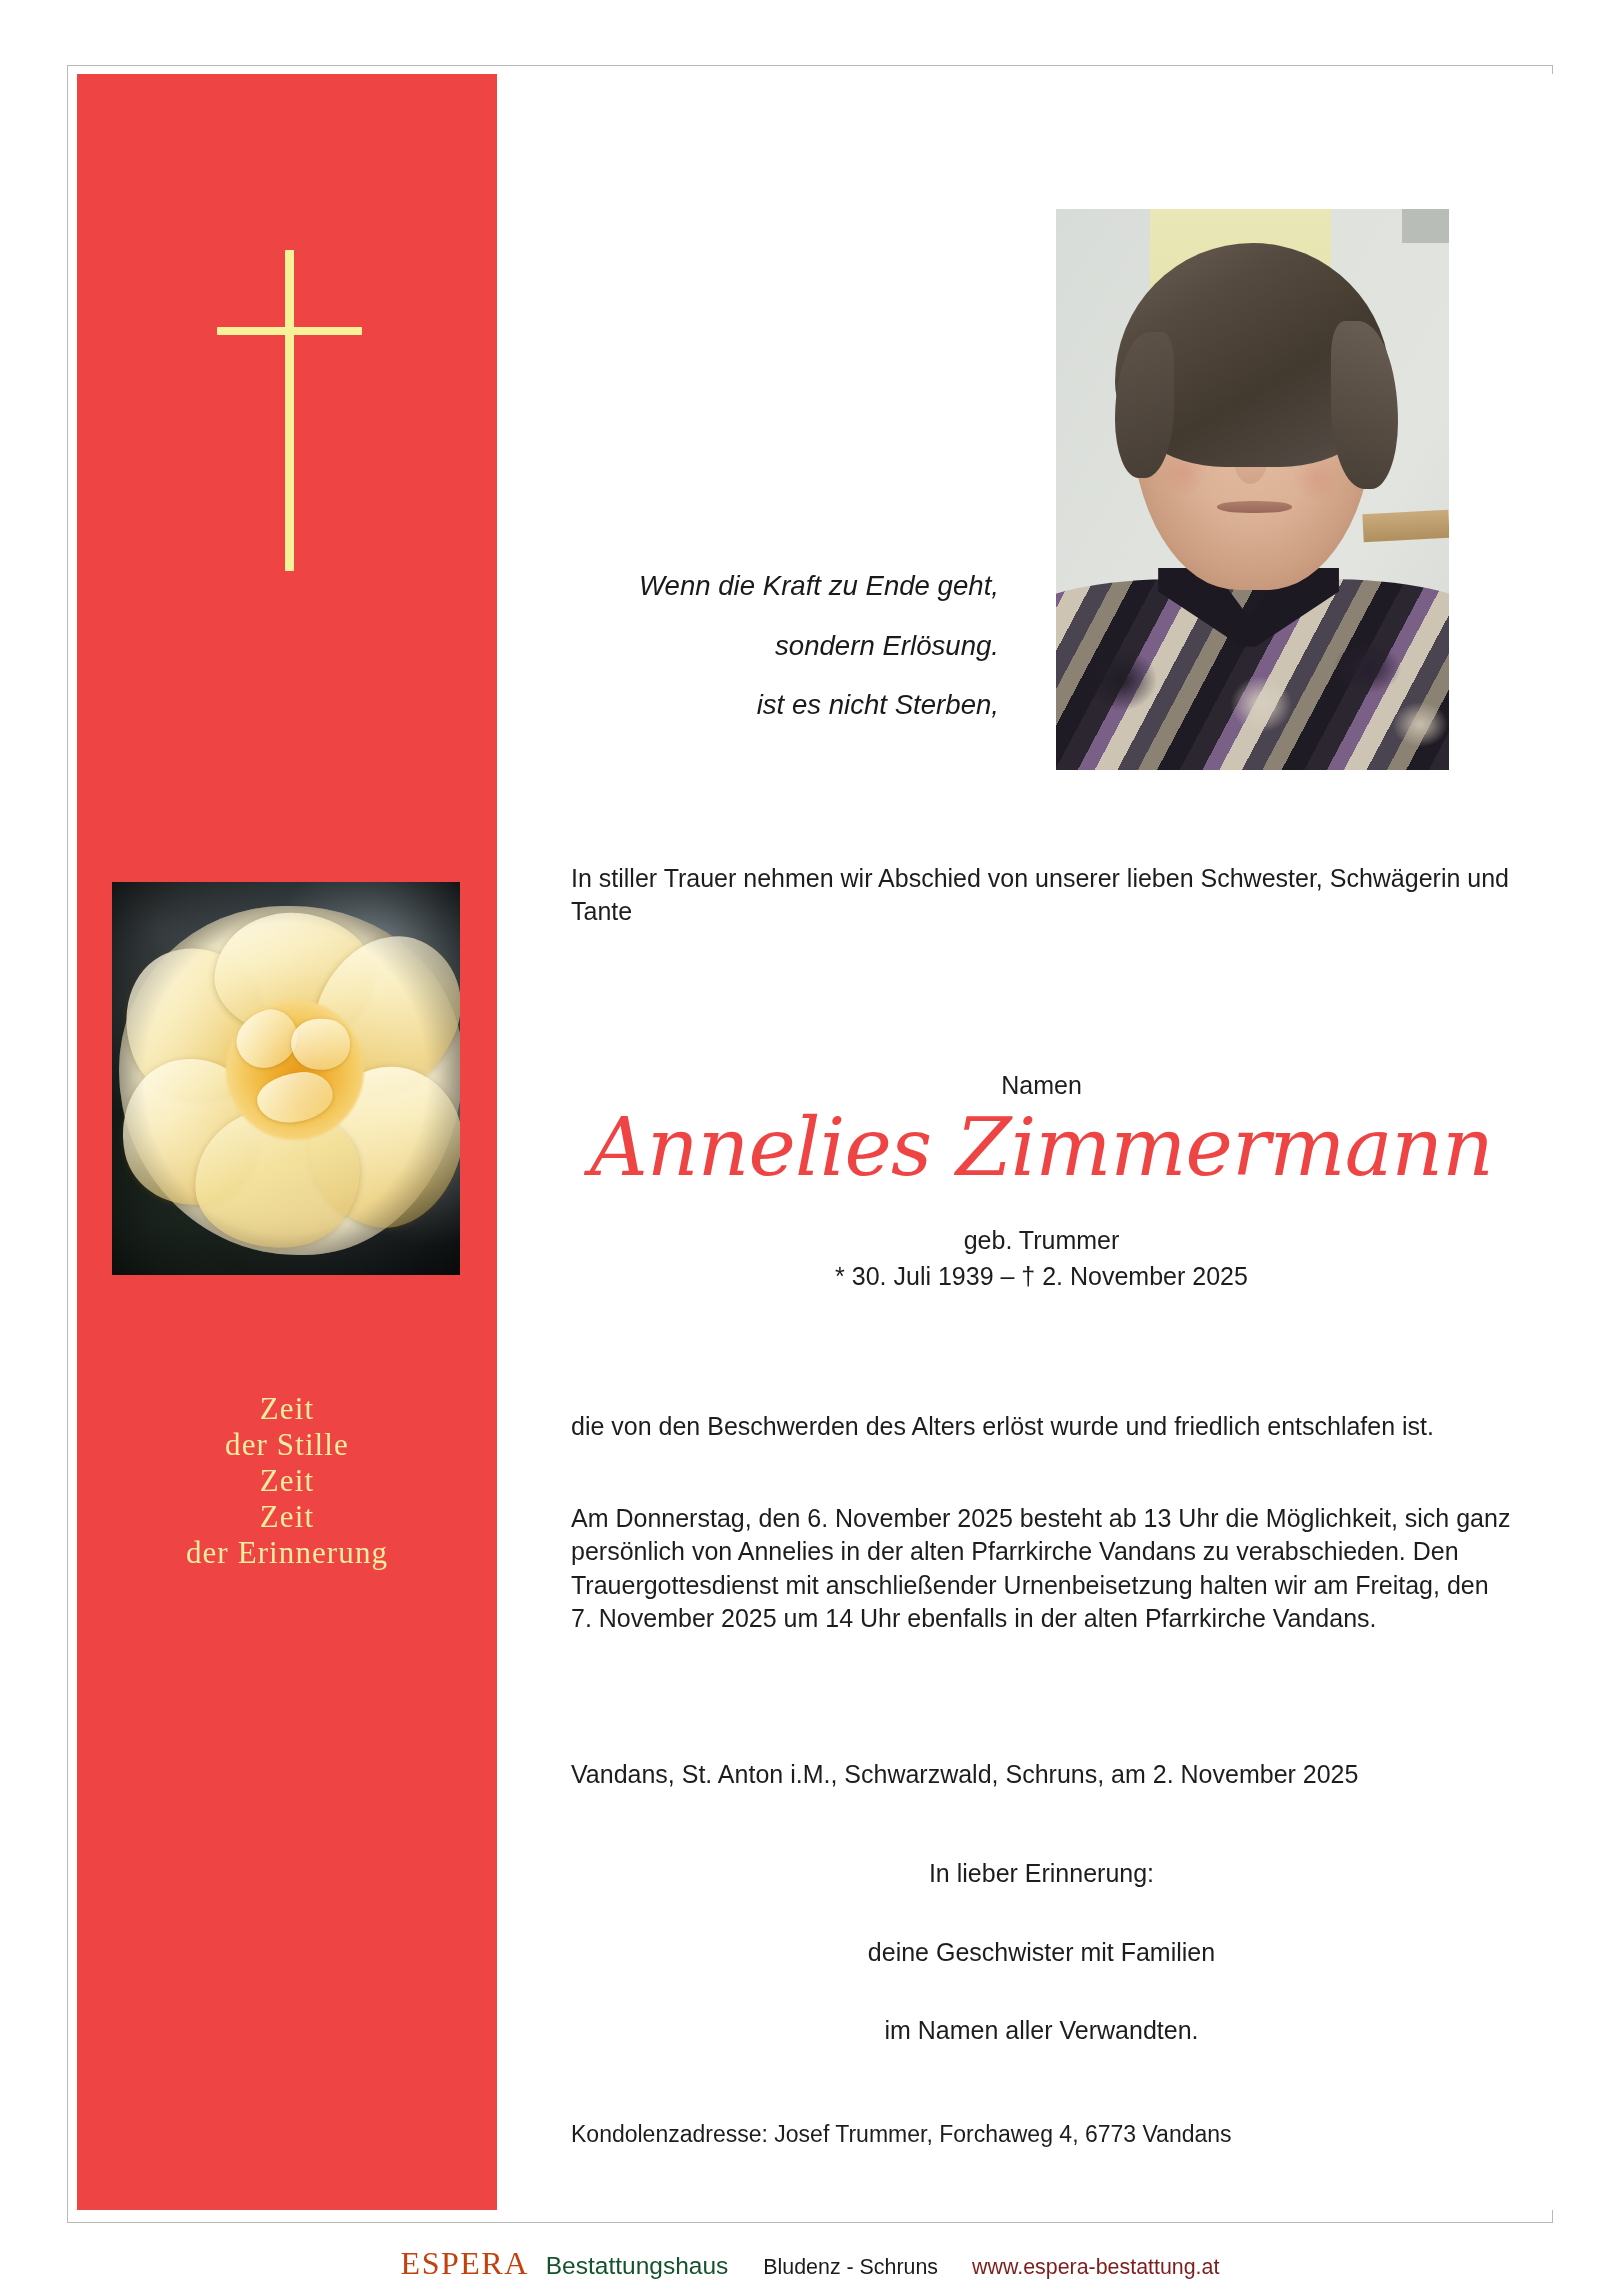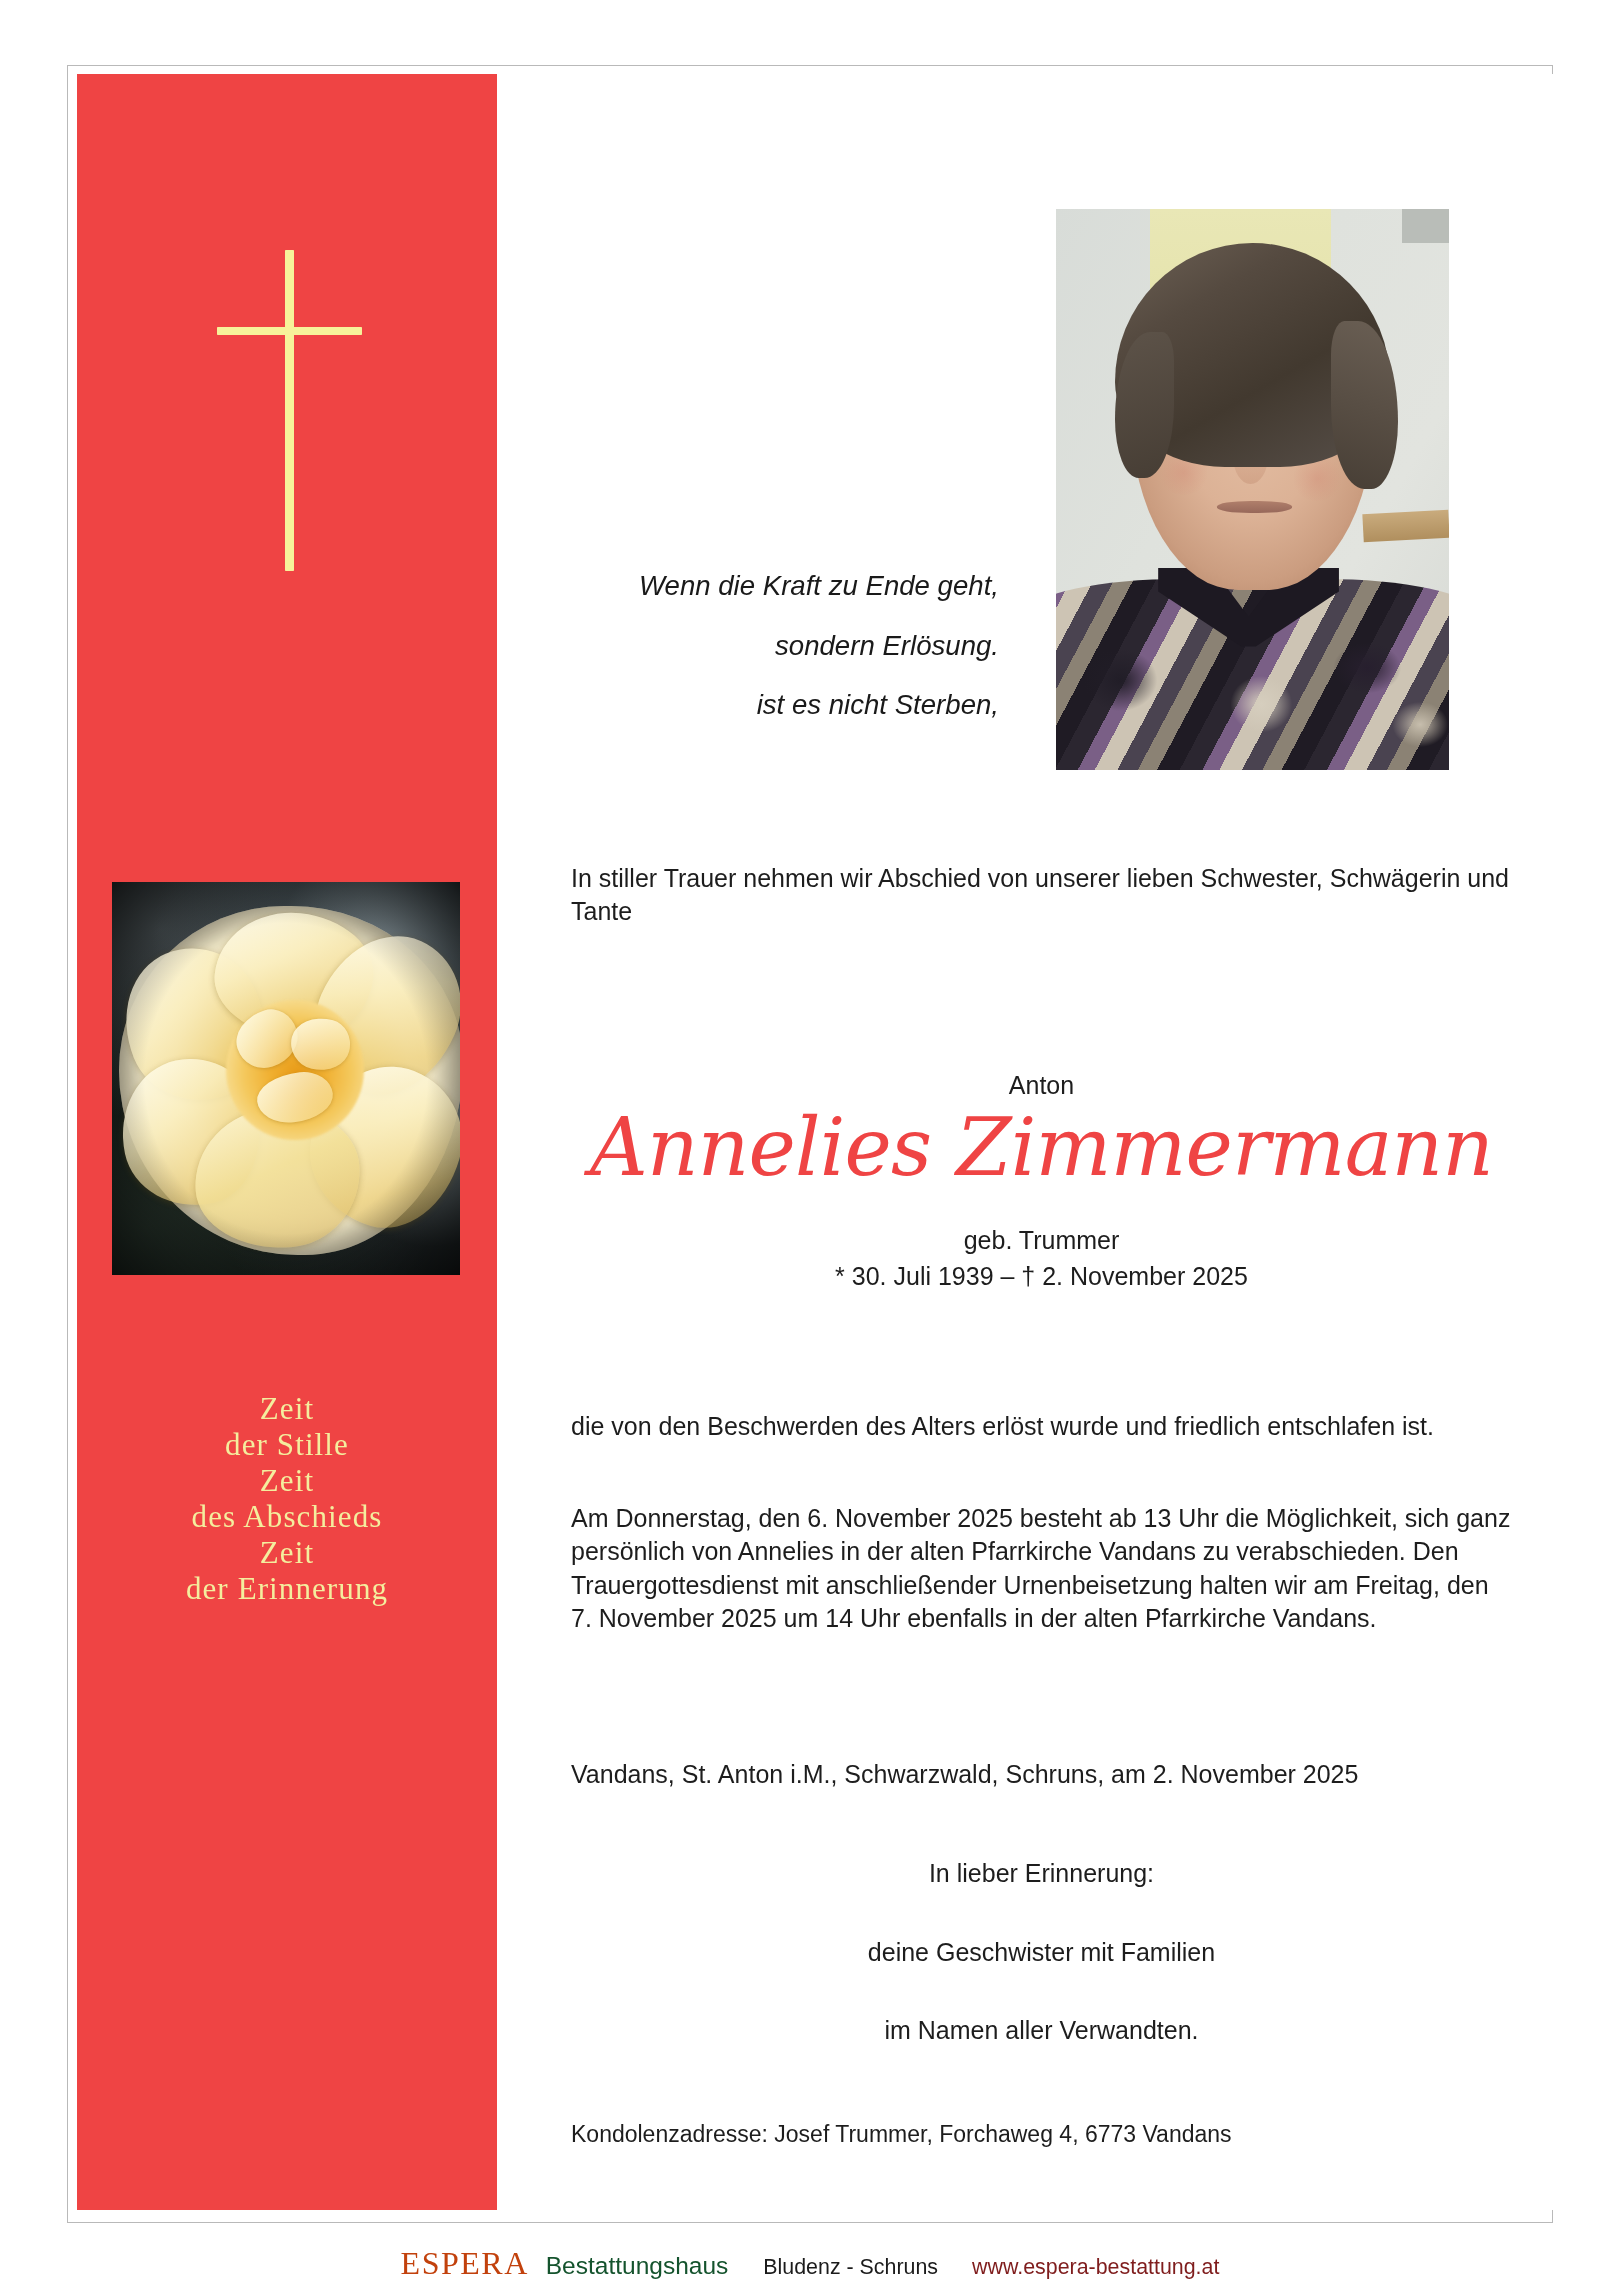--- a/index.html
+++ b/index.html
@@ -402,21 +402,20 @@
         <div class="core-fold cf2"></div>
         <div class="core-fold cf3"></div>
       </div>
       <div class="rose-vignette"></div>
     </div>
 
     <div id="verse">
       <div>Zeit</div>
       <div>der Stille</div>
       <div>Zeit</div>
-      <div>des Abschieds</div>
       <div>Zeit</div>
       <div>der Erinnerung</div>
     </div>
 
   </div>
 
   <div id="content">
 
     <div id="portrait">
       <div class="portrait-wall"></div>
@@ -443,21 +442,21 @@
     </div>
 
     <div id="quote">
       <div>Wenn die Kraft zu Ende geht,</div>
       <div>sondern Erlösung.</div>
       <div>ist es nicht Sterben,</div>
     </div>
 
     <div class="body-text" id="intro">In stiller Trauer nehmen wir Abschied von unserer lieben Schwester, Schwägerin und Tante</div>
 
-    <div class="body-text" id="frau-label">Anton</div>
+    <div class="body-text" id="frau-label">Namen</div>
 
     <div id="fullname">Annelies Zimmermann</div>
 
     <div class="body-text" id="maidenname">geb. Trummer</div>
 
     <div class="body-text" id="lifedates">* 30. Juli 1939  –  † 2. November 2025</div>
 
     <div class="body-text" id="para1">die von den Beschwerden des Alters erlöst wurde und friedlich entschlafen ist.</div>
 
     <div class="body-text" id="para2">Am Donnerstag, den 6. November 2025 besteht ab 13 Uhr die Möglichkeit, sich ganz persönlich von Annelies in der alten Pfarrkirche Vandans zu verabschieden. Den Trauergottesdienst mit anschließender Urnenbeisetzung halten wir am Freitag, den 7. November 2025 um 14 Uhr ebenfalls in der alten Pfarrkirche Vandans.</div>

